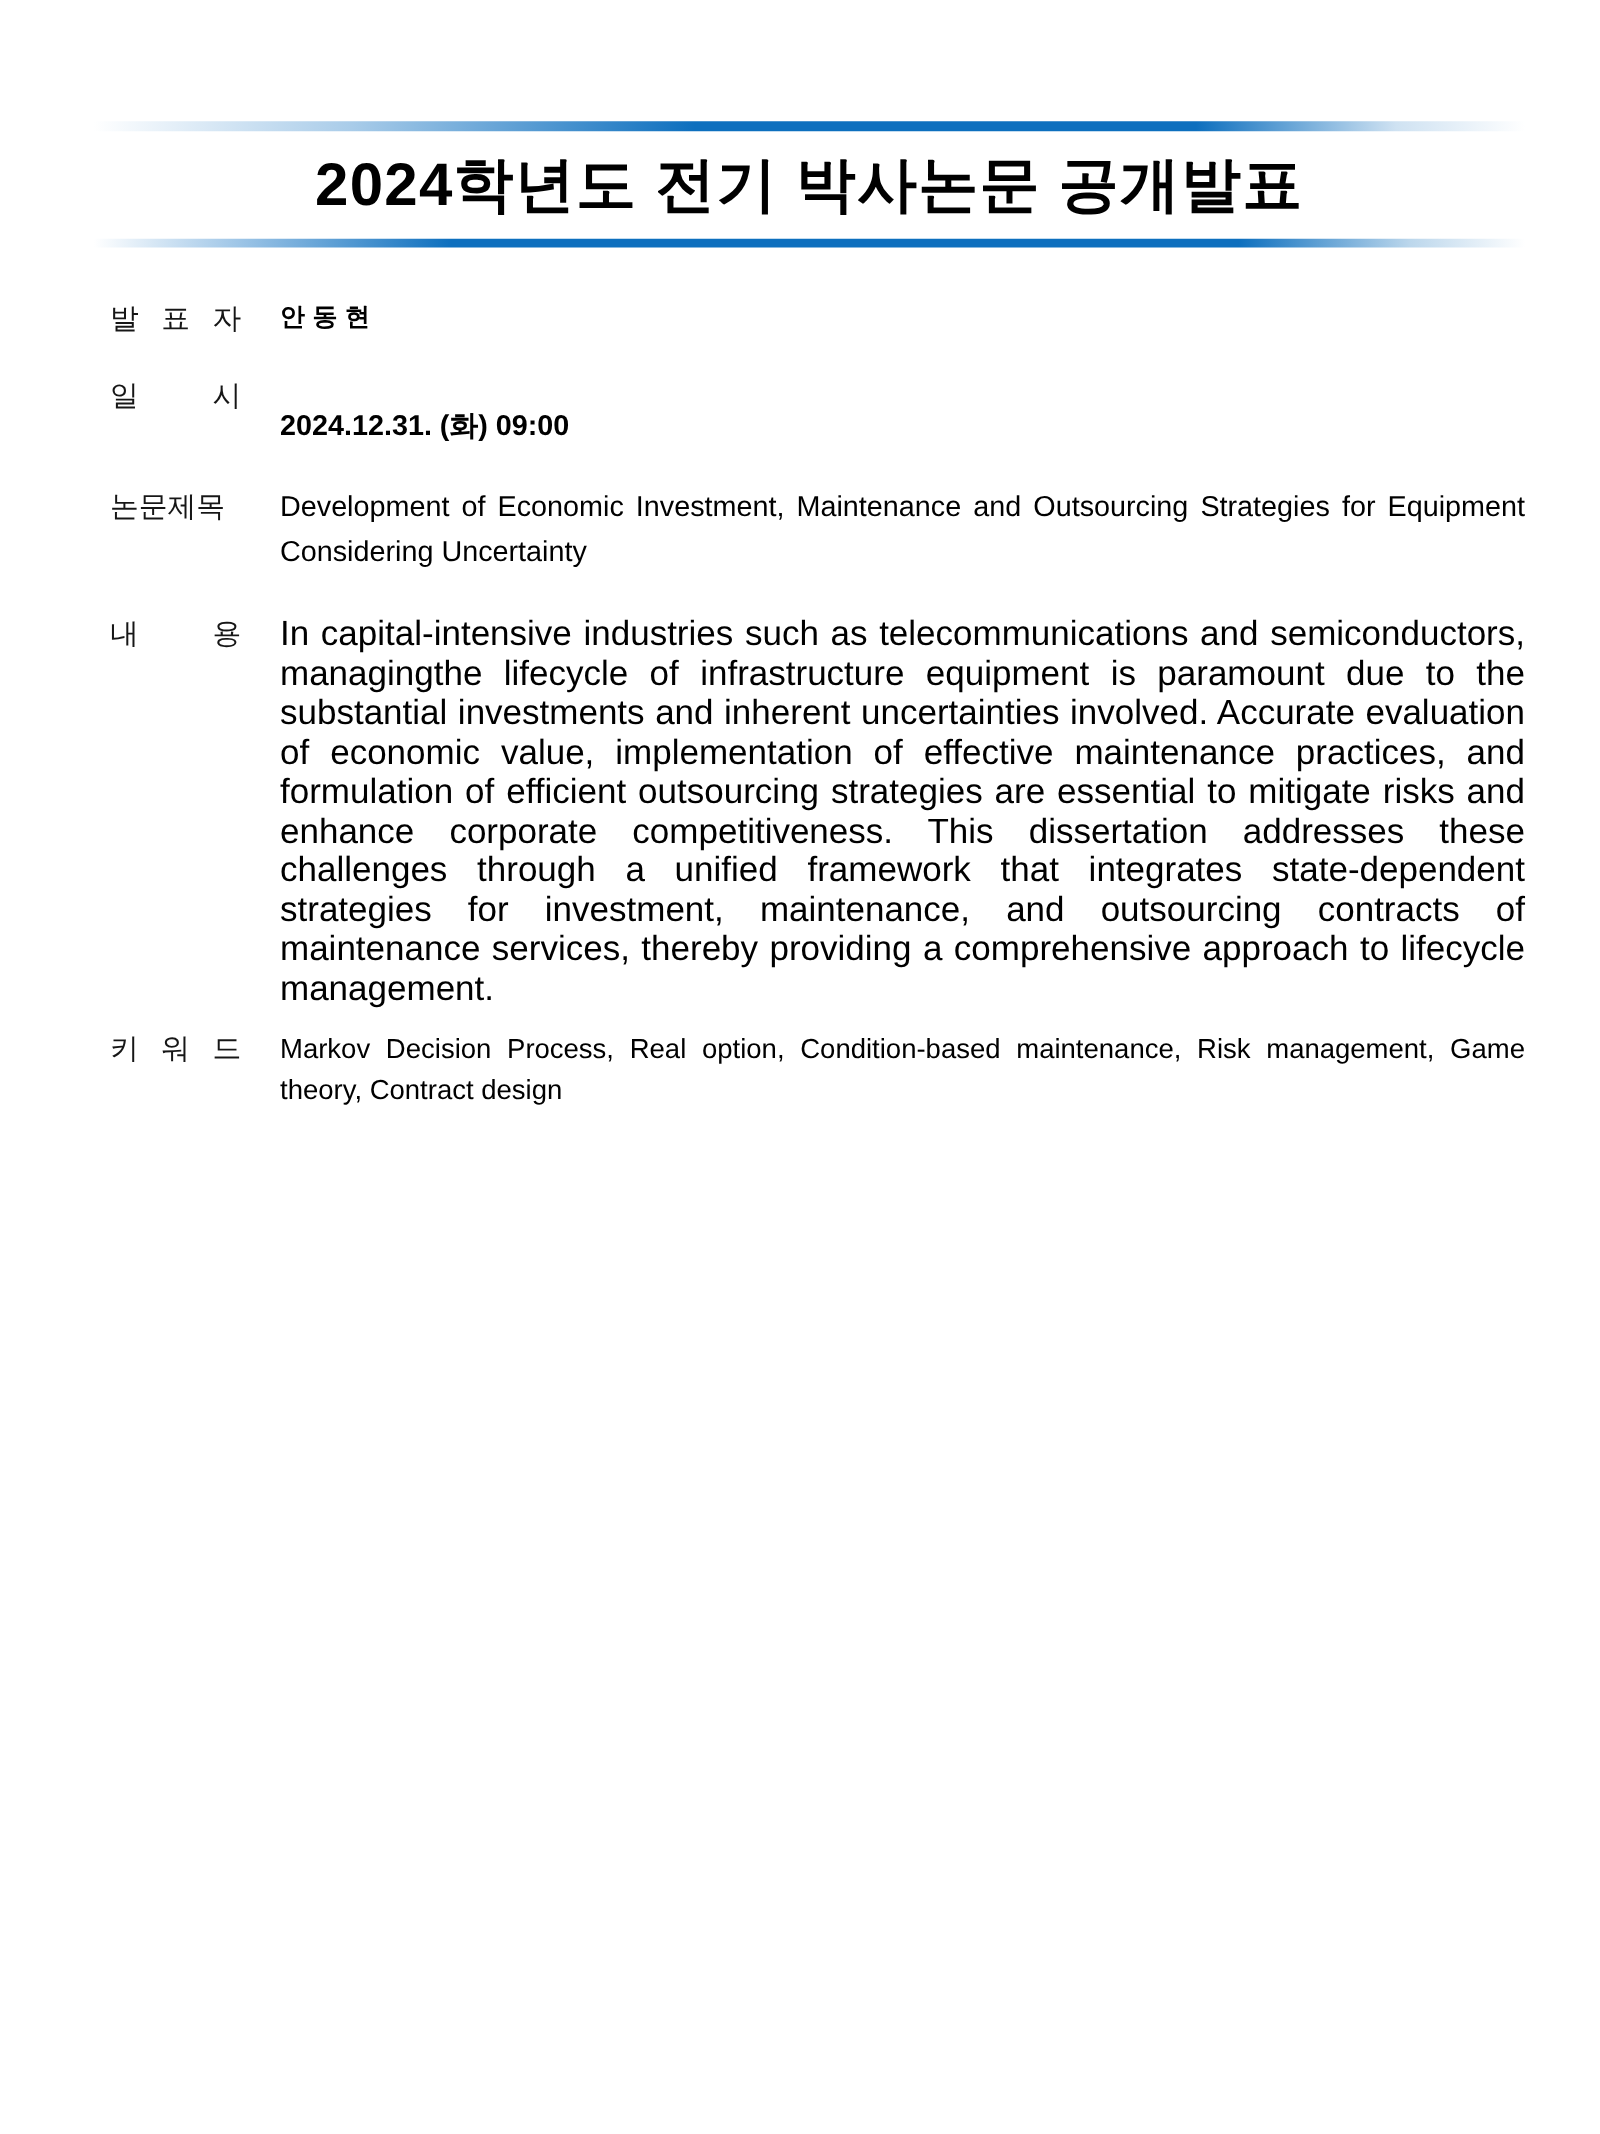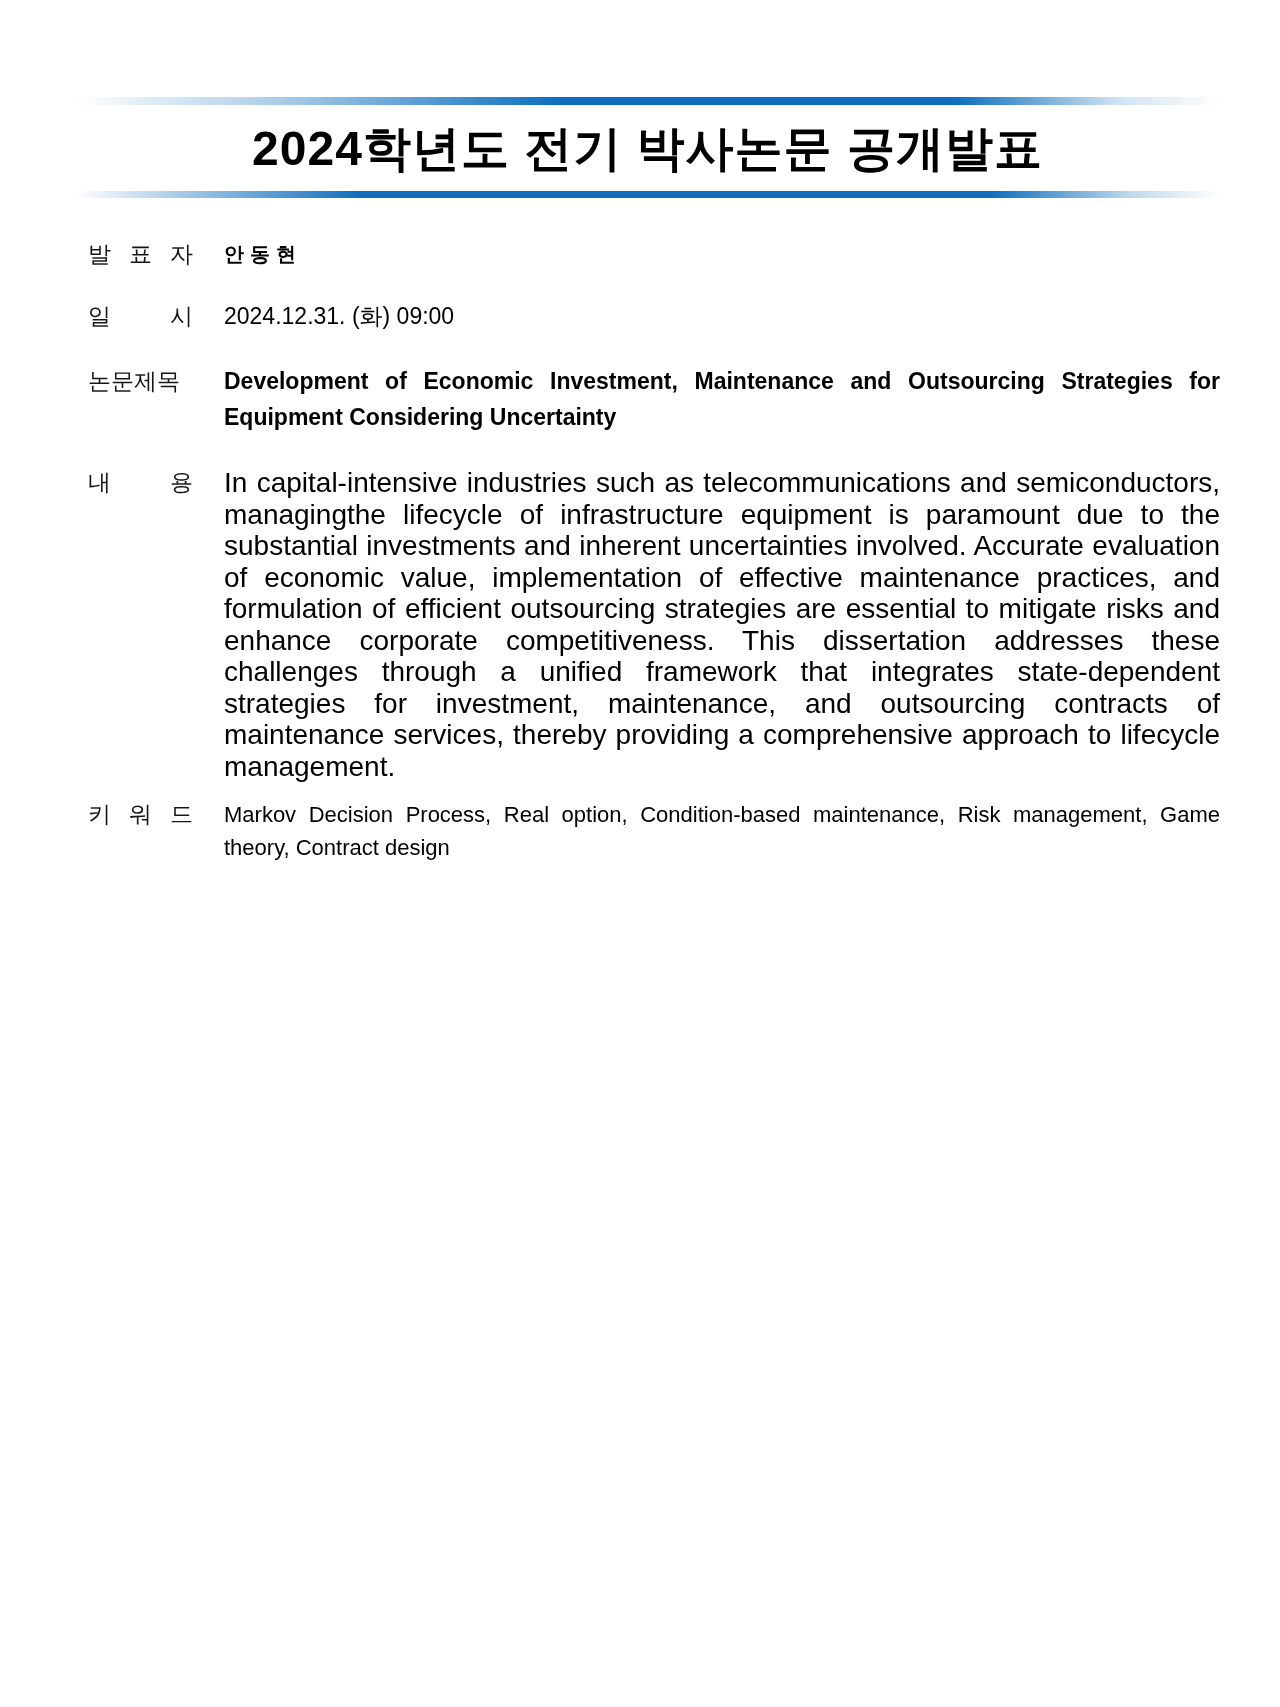--- a/index.html
+++ b/index.html
@@ -63,30 +63,30 @@
     margin-right: 31px;
     font-size: 23px;
     color: #161616;
     text-align: justify;
     text-align-last: justify;
     -moz-text-align-last: justify;
     white-space: nowrap;
   }
   .row .value { flex: 1; min-width: 0; }
 
-  .value.bold { font-weight: 400; }
+  .value.bold { font-weight: 700; margin-top: 24px; }
   .value.name {
     font-weight: 700;
     font-size: 20px;
     letter-spacing: 6px;
   }
 
   .row.thesis { line-height: 36px; }
   .row.thesis .value {
-    font-weight: 700;
+    font-weight: 400;
     text-align: justify;
     text-align-last: left;
   }
 
   .row.abstract { line-height: 31.5px; margin-bottom: 16px; }
   .row.abstract .value {
     font-size: 28px;
     text-align: justify;
     text-align-last: left;
   }

